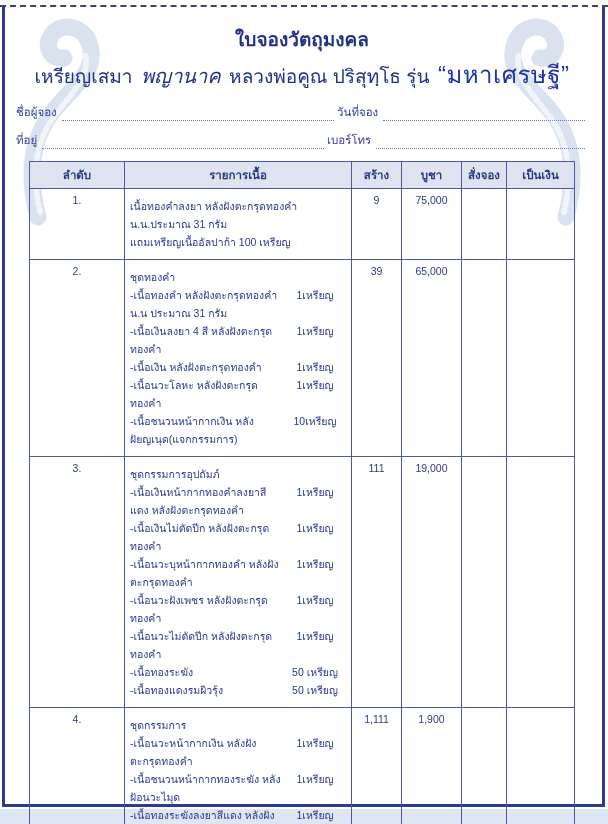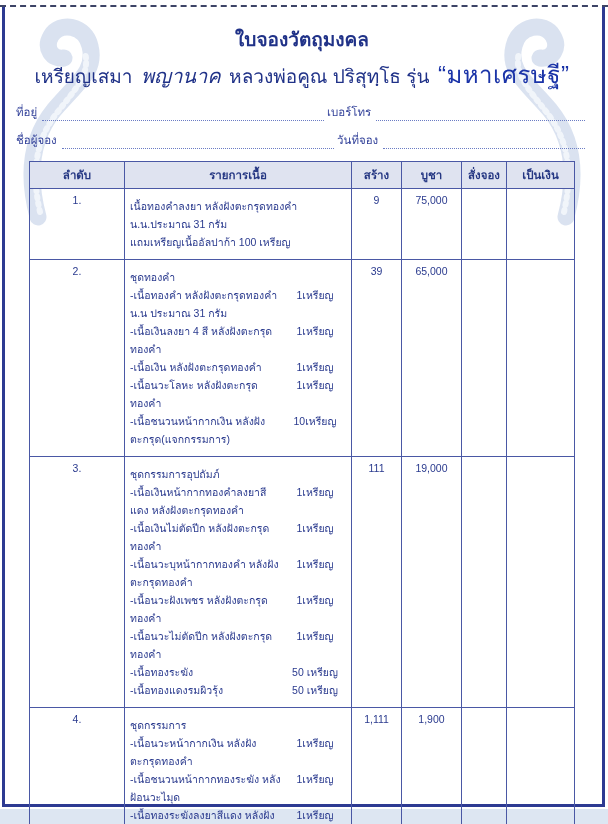--- a/index.html
+++ b/index.html
@@ -65,30 +65,30 @@
   <div class="title">ใบจองวัตถุมงคล</div>
 
   <div class="subtitle">
     <span class="seg">เหรียญเสมา</span>
     <span class="naga">พญานาค</span>
     <span class="seg">หลวงพ่อคูณ ปริสุทฺโธ รุ่น</span>
     <span class="series">“มหาเศรษฐี”</span>
   </div>
 
   <div class="field-row">
+    <span class="field-label">ชื่อผู้จอง</span>
+    <span class="dots grow-big"></span>
+    <span class="field-label">วันที่จอง</span>
+    <span class="dots"></span>
+  </div>
+
+  <div class="field-row">
     <span class="field-label">ที่อยู่</span>
     <span class="dots grow-big"></span>
     <span class="field-label">เบอร์โทร</span>
-    <span class="dots"></span>
-  </div>
-
-  <div class="field-row">
-    <span class="field-label">ชื่อผู้จอง</span>
-    <span class="dots grow-big"></span>
-    <span class="field-label">วันที่จอง</span>
     <span class="dots"></span>
   </div>
 
   <table class="order">
     <colgroup>
       <col class="c-no">
         <col class="c-desc">
         <col class="c-made">
       <col class="c-price">
         <col class="c-order">
@@ -130,21 +130,21 @@
             </div>
             <div class="item-line">
               <span class="item-name">-เนื้อเงิน หลังฝังตะกรุดทองคำ</span>
               <span class="item-qty">1เหรียญ</span>
             </div>
             <div class="item-line">
               <span class="item-name">-เนื้อนวะโลหะ หลังฝังตะกรุดทองคำ</span>
               <span class="item-qty">1เหรียญ</span>
             </div>
             <div class="item-line">
-              <span class="item-name">-เนื้อชนวนหน้ากากเงิน หลังฝังตะกรุด(แจกกรรมการ)</span>
+              <span class="item-name">-เนื้อชนวนหน้ากากเงิน หลังฝัยญเนุด(แจกกรรมการ)</span>
               <span class="item-qty">10เหรียญ</span>
             </div>
           </td>
           <td class="num">39</td>
           <td class="num">65,000</td>
           <td class="num"></td>
           <td class="num"></td>
         </tr>
         <tr>
           <td class="no">3.</td>

